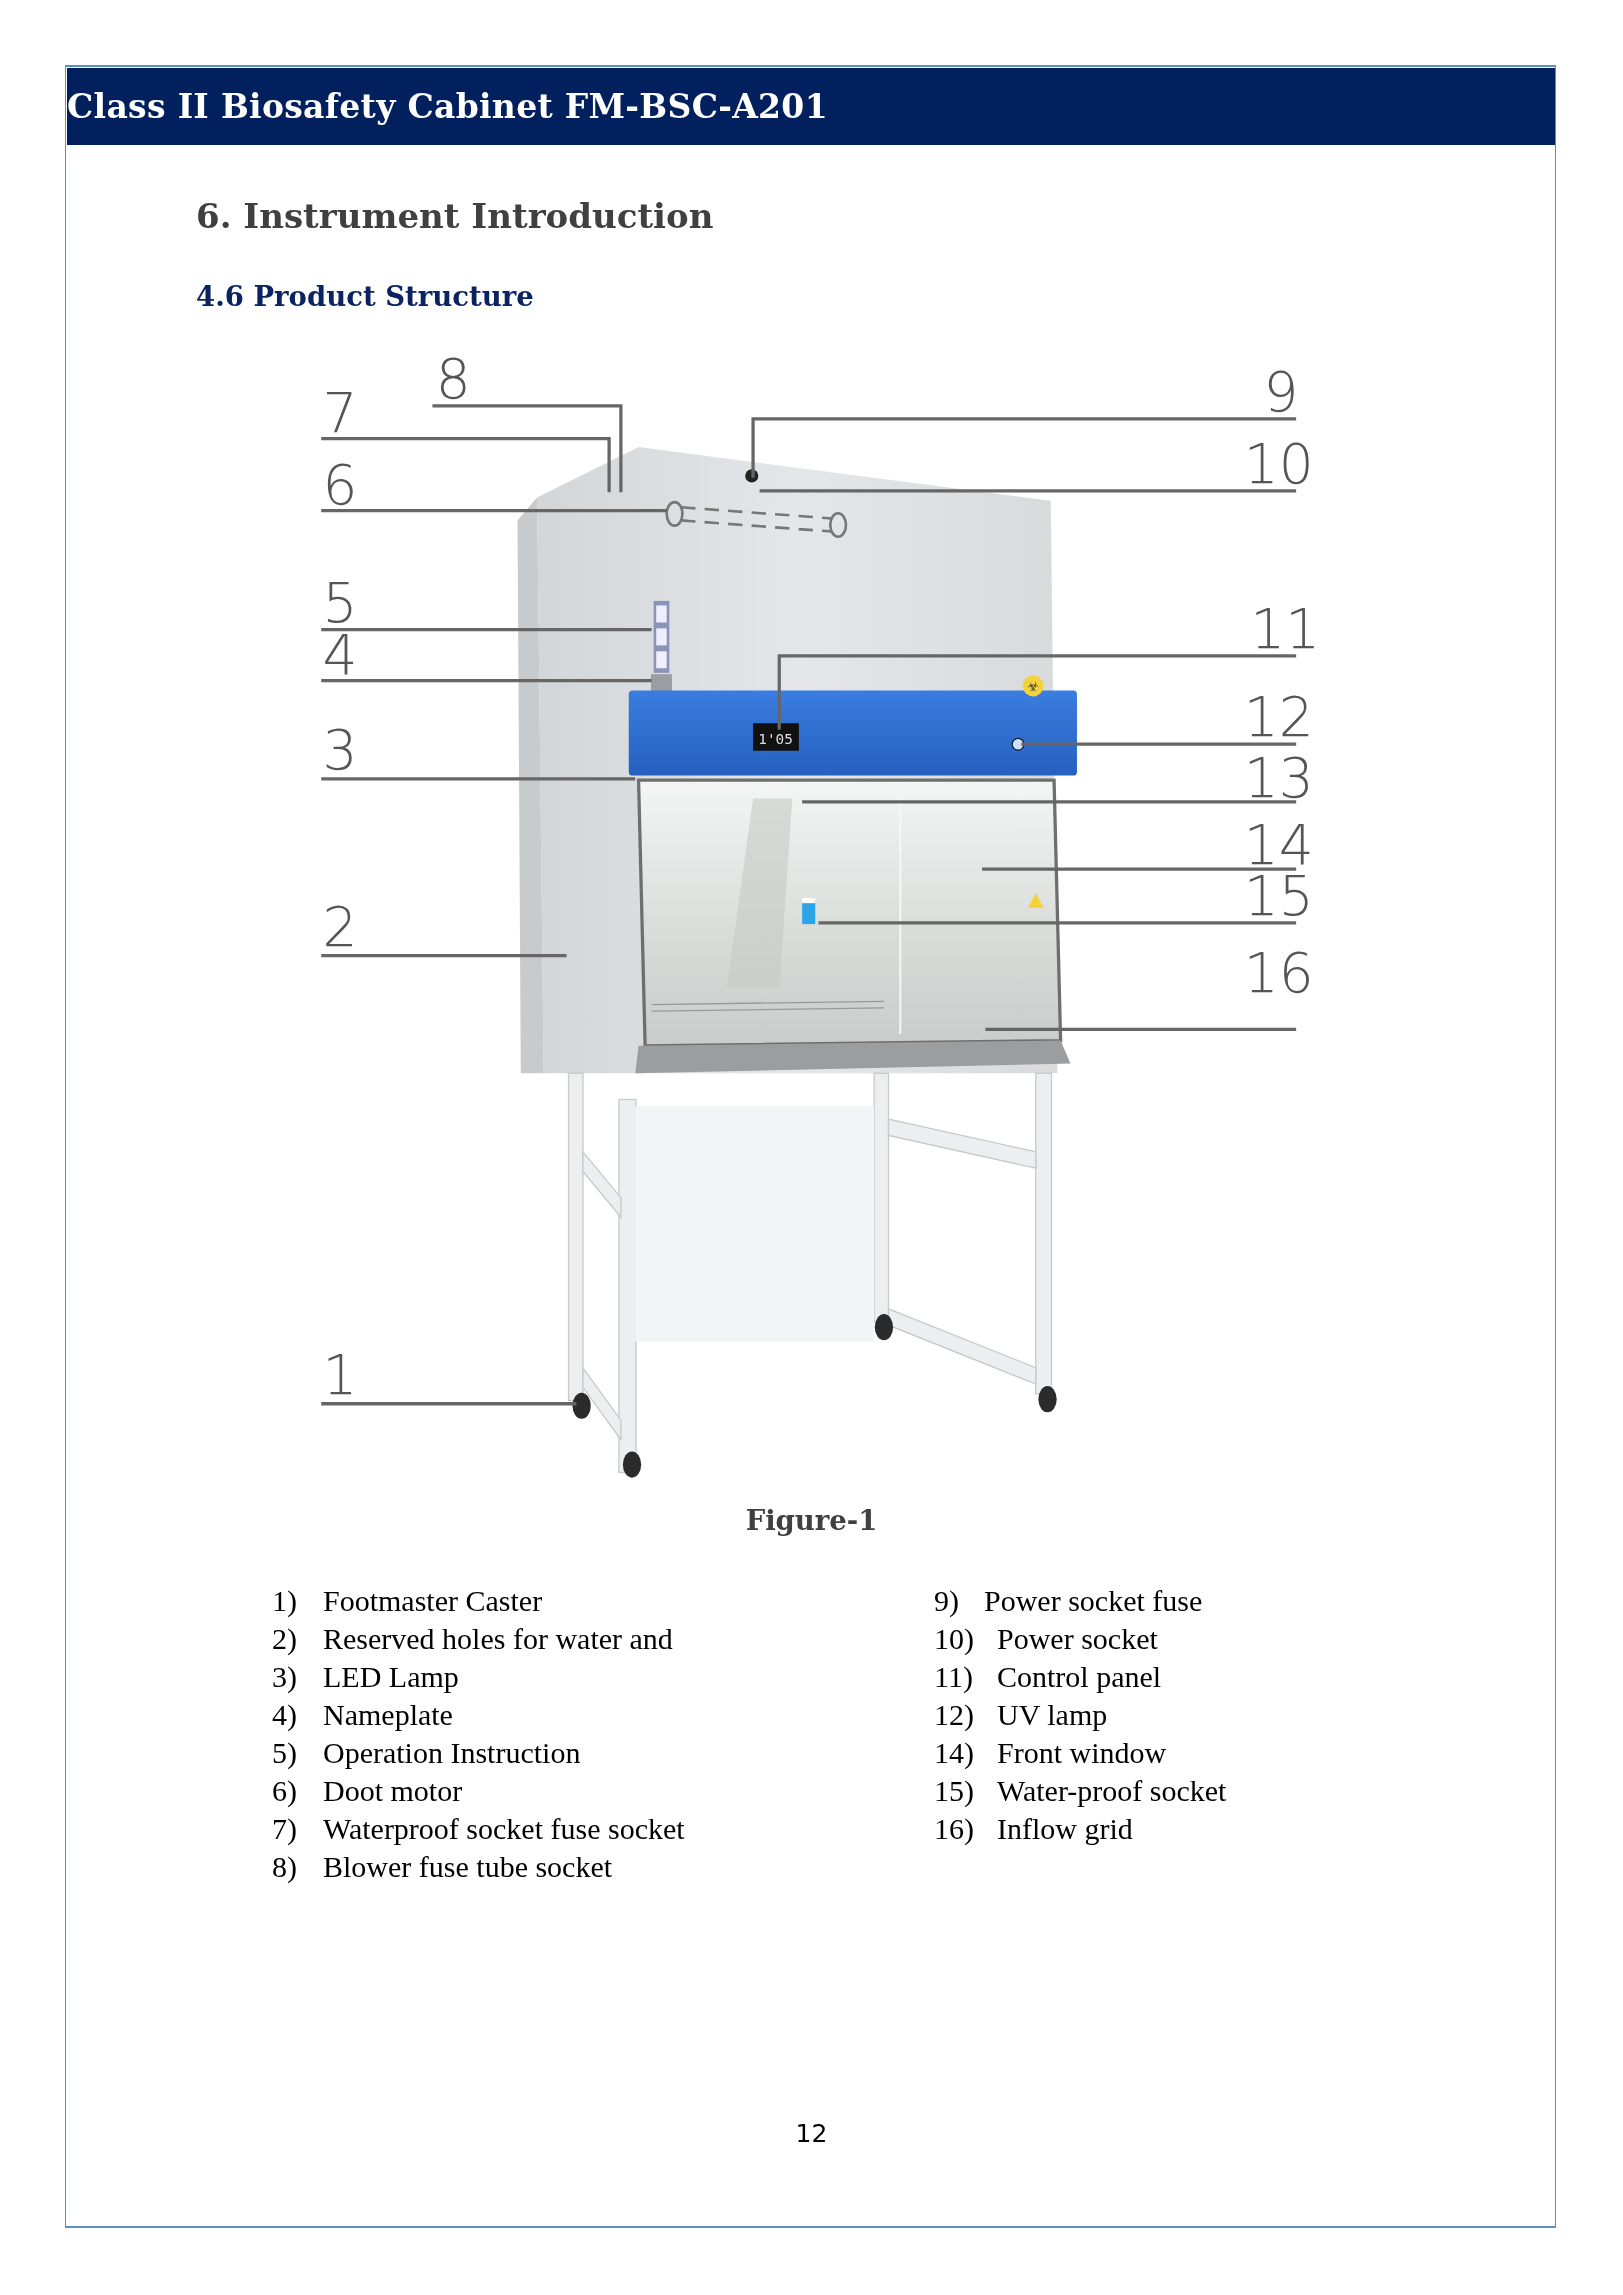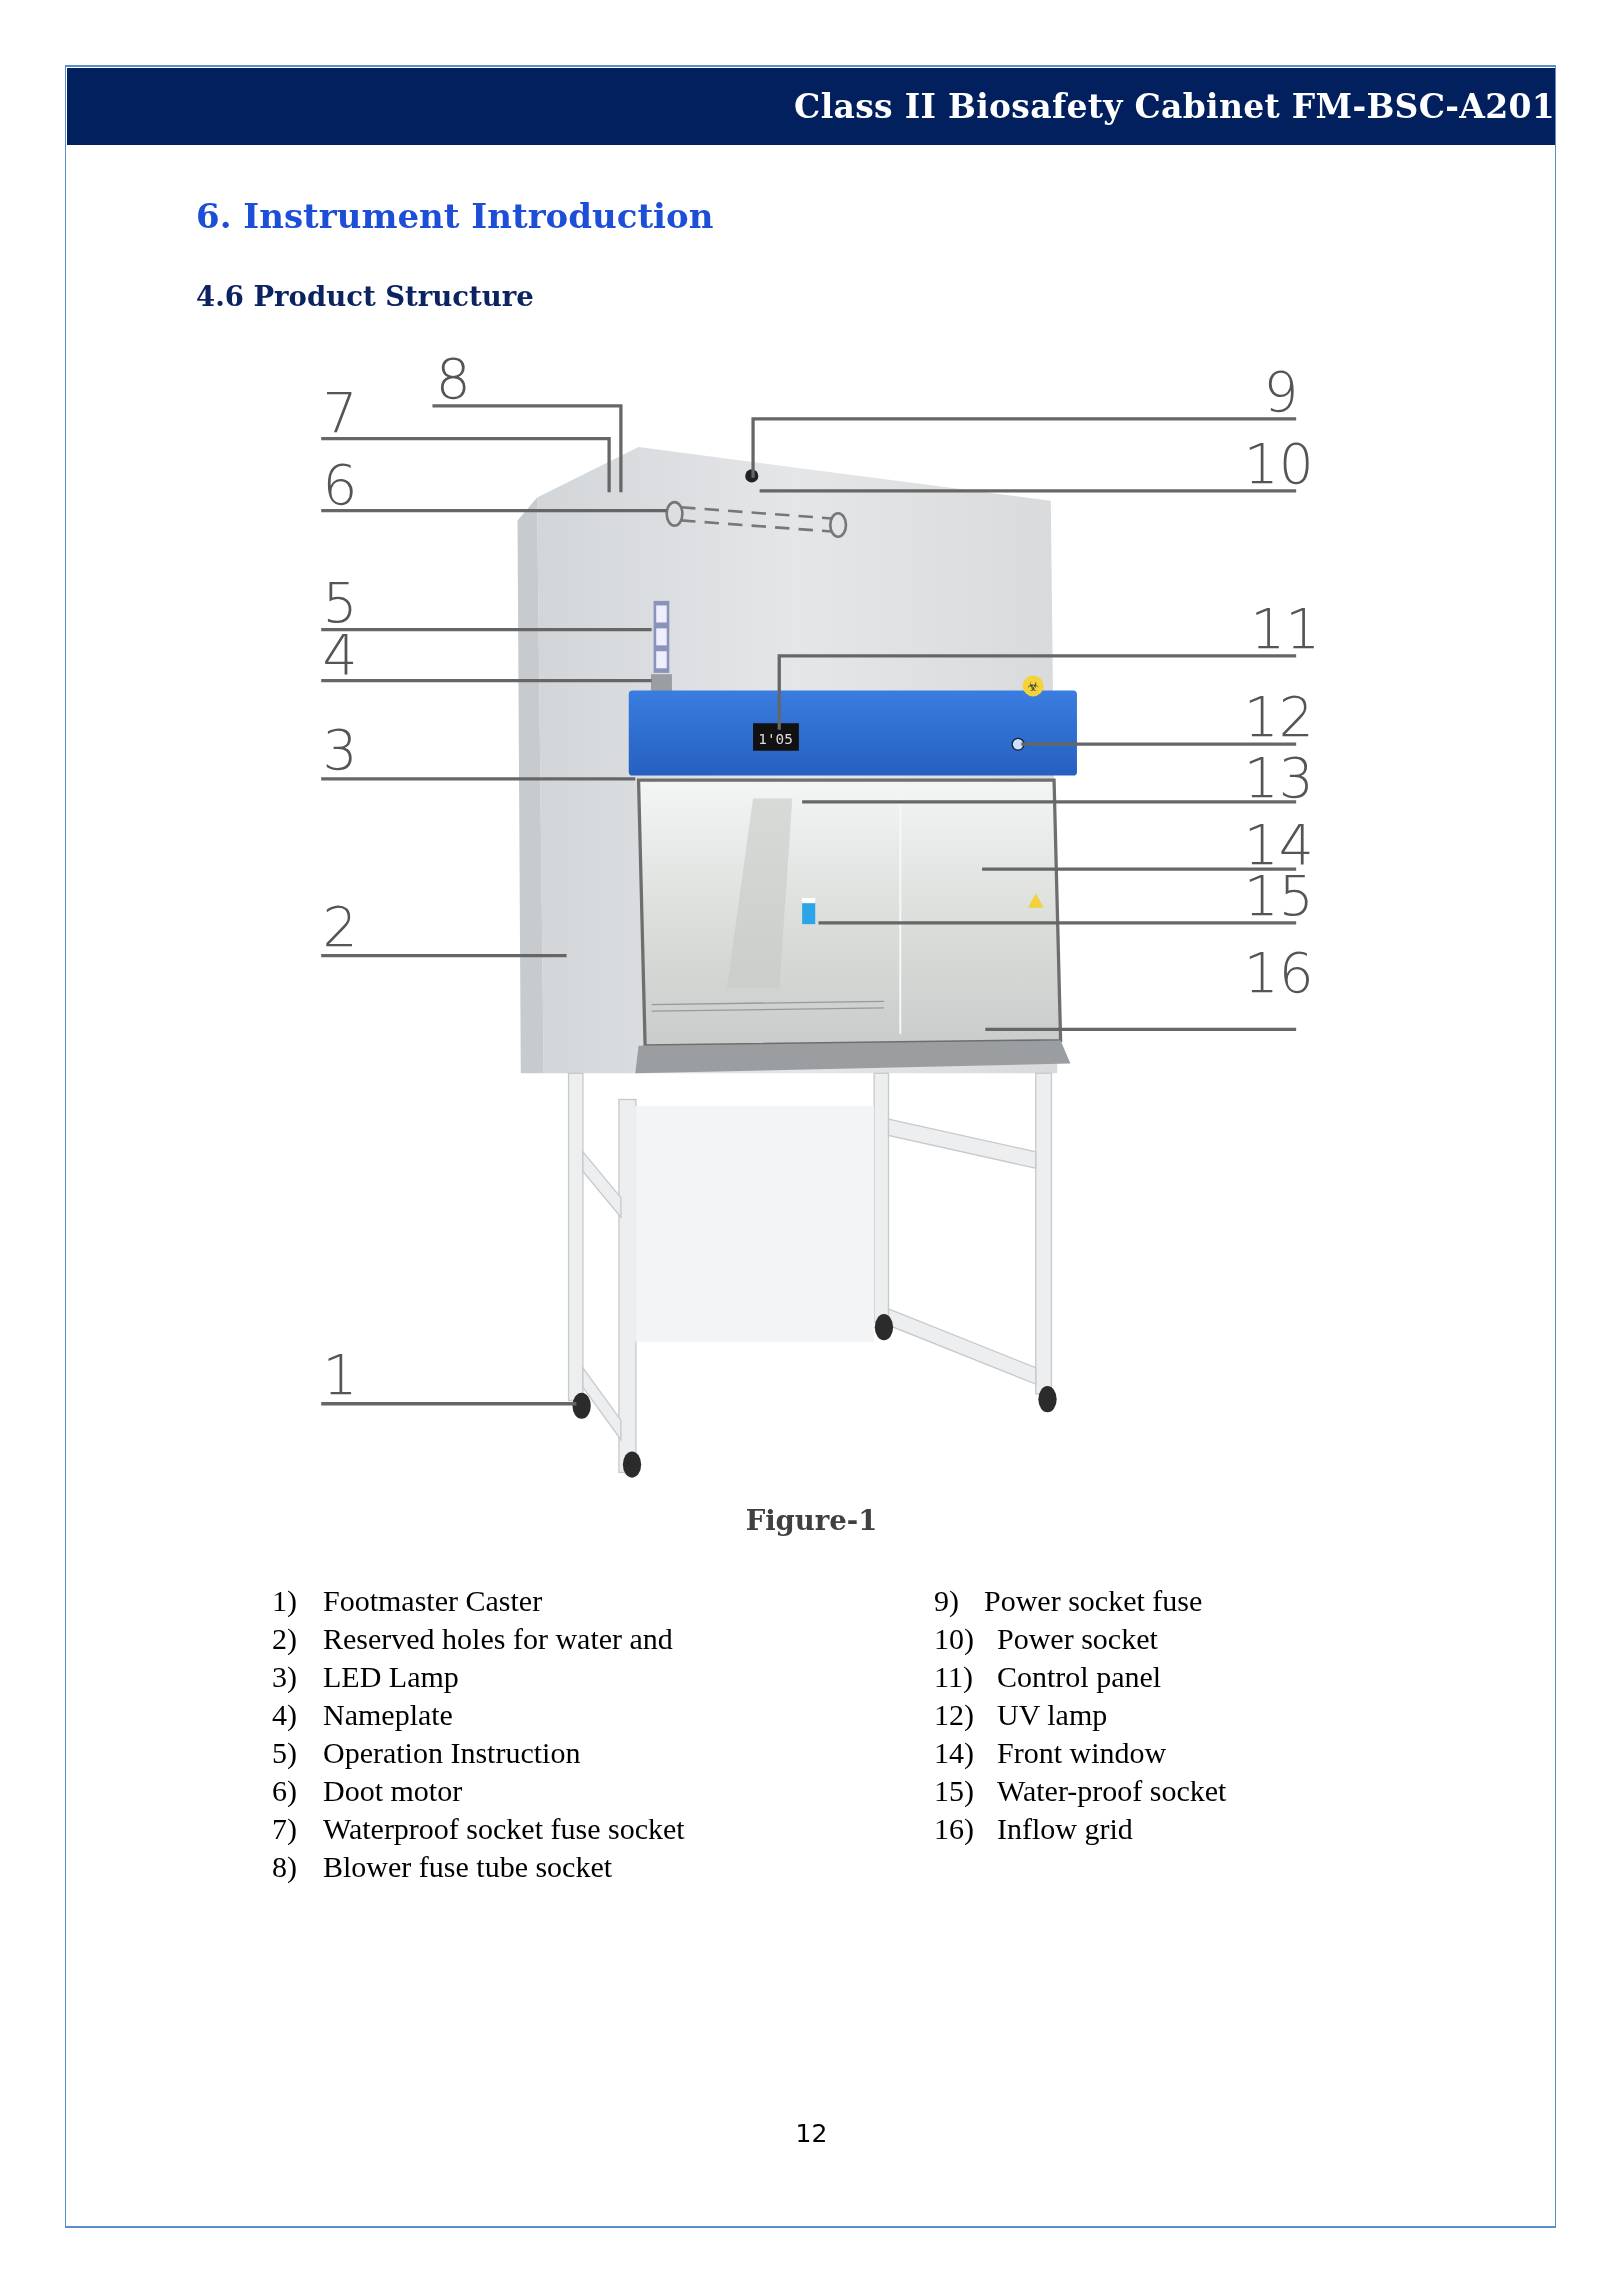--- a/index.html
+++ b/index.html
@@ -1,19 +1,19 @@
 <!DOCTYPE html>
 <html style="font-size:10.5px"><head>
 <meta charset="utf-8">
 <style>
   html, body { margin:0; padding:0; background:#ffffff; }
   body { width:1623px; height:2295px; position:relative; overflow:hidden; font-family:"DejaVu Serif", serif; }
   .frame { position:absolute; left:65px; top:65px; width:1491px; height:2163px; border:1.3px solid #5b8fc9; border-top:2.6px solid #5b8fc9; border-bottom:2.6px solid #5b8fc9; box-sizing:border-box; }
-  .header-band { position:absolute; left:67px; top:68px; width:1488px; height:77px; background:#021f5e; color:#fff; display:flex; align-items:center; justify-content:flex-end; font-family:"DejaVu Serif", serif; font-weight:bold; font-size:33px; letter-spacing:0.3px; }
-  .h1 { position:absolute; left:196px; top:196px; font-family:"DejaVu Serif", serif; font-weight:bold; font-size:34px; color:#1d4ed8; }
+  .header-band { position:absolute; left:67px; top:68px; width:1488px; height:77px; background:#021f5e; color:#fff; display:flex; align-items:center; justify-content:flex-start; font-family:"DejaVu Serif", serif; font-weight:bold; font-size:33px; letter-spacing:0.3px; }
+  .h1 { position:absolute; left:196px; top:196px; font-family:"DejaVu Serif", serif; font-weight:bold; font-size:34px; color:#404040; }
   .h2 { position:absolute; left:196px; top:280px; font-family:"DejaVu Serif", serif; font-weight:bold; font-size:27.5px; color:#0b2360; }
   .figure { position:absolute; left:308px; top:347px; width:1021px; height:1132px; }
   .caption { position:absolute; left:0; width:1623px; top:1504px; text-align:center; font-family:"DejaVu Serif", serif; font-weight:bold; font-size:27.5px; color:#404040; }
   .list { position:absolute; font-family:"Liberation Serif", serif; font-size:30px; color:#000; line-height:38px; margin:0; padding:0; list-style:none; }
   .list li { display:flex; }
   .list .num { display:inline-block; }
   .list-left { left:272px; top:1582px; width:523px; }
   .list-left .num { width:51px; }
   .list-right { left:934px; top:1582px; width:458px; }
   .list-right .num { width:63px; }

